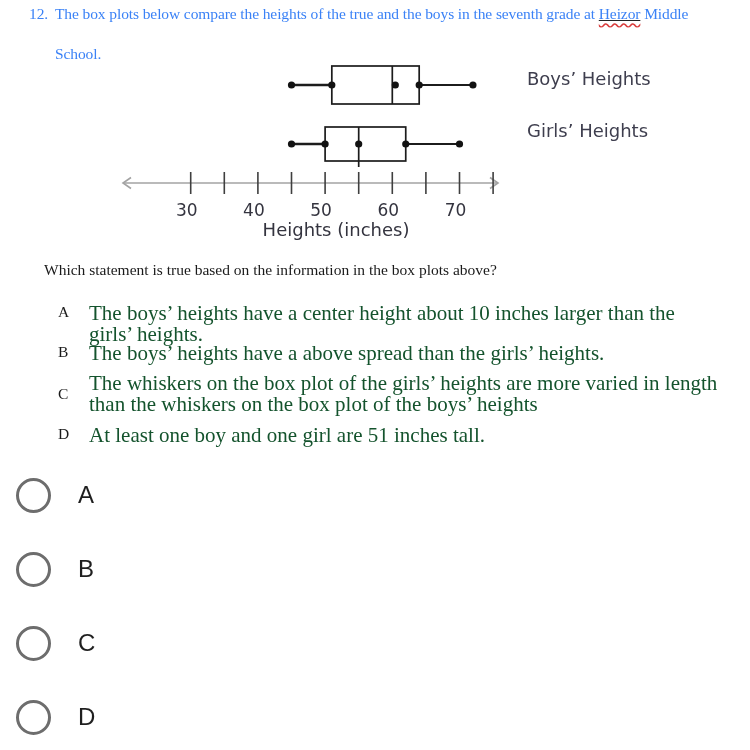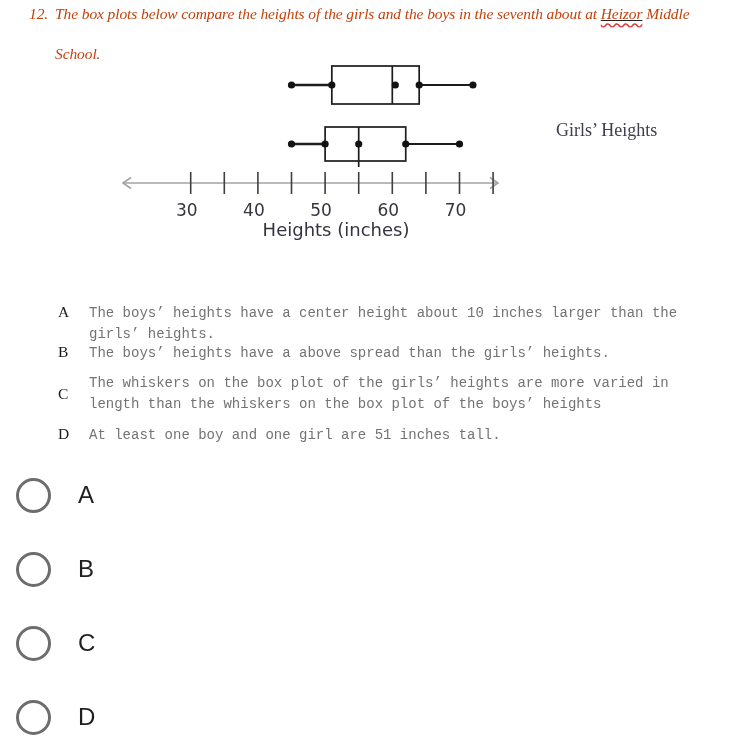--- a/index.html
+++ b/index.html
@@ -11,24 +11,23 @@
     background: #ffffff;
     overflow: hidden;
     font-family: "Liberation Serif", serif;
   }
   .abs { position: absolute; }
 
   
   .qtext {
     font-family: "Liberation Serif", serif;
     font-size: 15.5px;
-    color: #c2410c;
+    color: #3b82f6;
     letter-spacing: -0.1px;
     white-space: nowrap;
-    font-style: italic;
   }
   .u-solid { text-decoration: underline; text-decoration-color: #222; }
   .u-wavy  {
     text-decoration: underline;
     text-decoration-style: wavy;
     text-decoration-color: #d93c3c;
     text-underline-offset: 3px;
   }
 
   .prompt {
@@ -42,24 +41,24 @@
   .opt-row.center { align-items: center; }
   .opt-letter {
     flex: none;
     width: 31px;
     font-family: "Liberation Serif", serif;
     font-size: 15.5px;
     color: #1a1a1a;
   }
   .opt-text {
     width: 631px;
-    font-family: Liberation Mono, monospace;
-    font-size: 14px;
+    font-family: Liberation Serif, serif;
+    font-size: 21px;
     line-height: 20.5px;
-    color: #737373;
+    color: #14532d;
   }
 
   
   .fig-label {
     font-family: "DejaVu Sans", sans-serif;
     font-size: 18px;
     color: #3e3e4e;
     white-space: nowrap;
   }
 
@@ -84,21 +83,21 @@
     font-size: 24px;
     color: #1f1f1f;
   }
 </style>
 </head>
 <body>
 
 <div class="page">
 
   <div class="qtext abs" style="left:29px; top:5px;">12.</div>
-  <div class="qtext abs" style="left:55px; top:5px;"><span>The box plots below compare the heights of the girls and the boys in the seventh about at </span><span class="u-solid"><span class="u-wavy">Heizor</span></span><span> Middle</span></div>
+  <div class="qtext abs" style="left:55px; top:5px;"><span>The box plots below compare the heights of the true and the boys in the seventh grade at </span><span class="u-solid"><span class="u-wavy">Heizor</span></span><span> Middle</span></div>
   <div class="qtext abs" style="left:55px; top:27px;margin-top:18px;">School.</div>
 
   <svg class="abs" style="left:0; top:55px;" width="750" height="205" viewBox="0 0 750 205">
       <line x1="123" y1="128" x2="498" y2="128" stroke="#a3a3a3" stroke-width="1.6"></line>
       <polyline points="131,122.5 123,128 131,133.5" fill="none" stroke="#a3a3a3" stroke-width="1.6"></polyline>
       <polyline points="490,122.5 498,128 490,133.5" fill="none" stroke="#a3a3a3" stroke-width="1.6"></polyline>
       <line x1="190.7" y1="117" x2="190.7" y2="139" stroke="#3f3f3f" stroke-width="1.6"></line>
       <line x1="224.29999999999998" y1="117" x2="224.29999999999998" y2="139" stroke="#3f3f3f" stroke-width="1.6"></line>
       <line x1="257.9" y1="117" x2="257.9" y2="139" stroke="#3f3f3f" stroke-width="1.6"></line>
       <line x1="291.5" y1="117" x2="291.5" y2="139" stroke="#3f3f3f" stroke-width="1.6"></line>
@@ -126,22 +125,24 @@
       <line x1="291.5" y1="89" x2="325.1" y2="89" stroke="#1c1c1c" stroke-width="2.4"></line>
       <line x1="405.74" y1="89" x2="459.5" y2="89" stroke="#1c1c1c" stroke-width="2"></line>
       <rect x="325.1" y="72" width="80.63999999999999" height="34" fill="none" stroke="#1c1c1c" stroke-width="1.7"></rect>
       <line x1="358.7" y1="72" x2="358.7" y2="112" stroke="#1c1c1c" stroke-width="1.7"></line>
       <circle cx="291.5" cy="89" r="3.6" fill="#121212"></circle>
       <circle cx="325.1" cy="89" r="3.6" fill="#121212"></circle>
       <circle cx="358.7" cy="89" r="3.6" fill="#121212"></circle>
       <circle cx="405.74" cy="89" r="3.6" fill="#121212"></circle>
       <circle cx="459.5" cy="89" r="3.6" fill="#121212"></circle>
     </svg>
-  <div class="fig-label abs" style="left:556px; top:120px;font-family:Liberation Serif, serif;">Girls’ Heights</div>
+  <div class="fig-label abs" style="left:527px; top:68px;">Boys’ Heights</div>
+  <div class="fig-label abs" style="left:527px; top:120px;">Girls’ Heights</div>
 
+  <div class="prompt abs" style="left:44px; top:261px;">Which statement is true based on the information in the box plots above?</div>
 
   <div class="opt-row abs" style="top:303px;">
     <div class="opt-letter">A</div>
     <div class="opt-text">The boys’ heights have a center height about 10 inches larger than the girls’ heights.</div>
   </div>
   <div class="opt-row abs" style="top:343px;">
     <div class="opt-letter">B</div>
     <div class="opt-text">The boys’ heights have a above spread than the girls’ heights.</div>
   </div>
   <div class="opt-row center abs" style="top:373px;">

